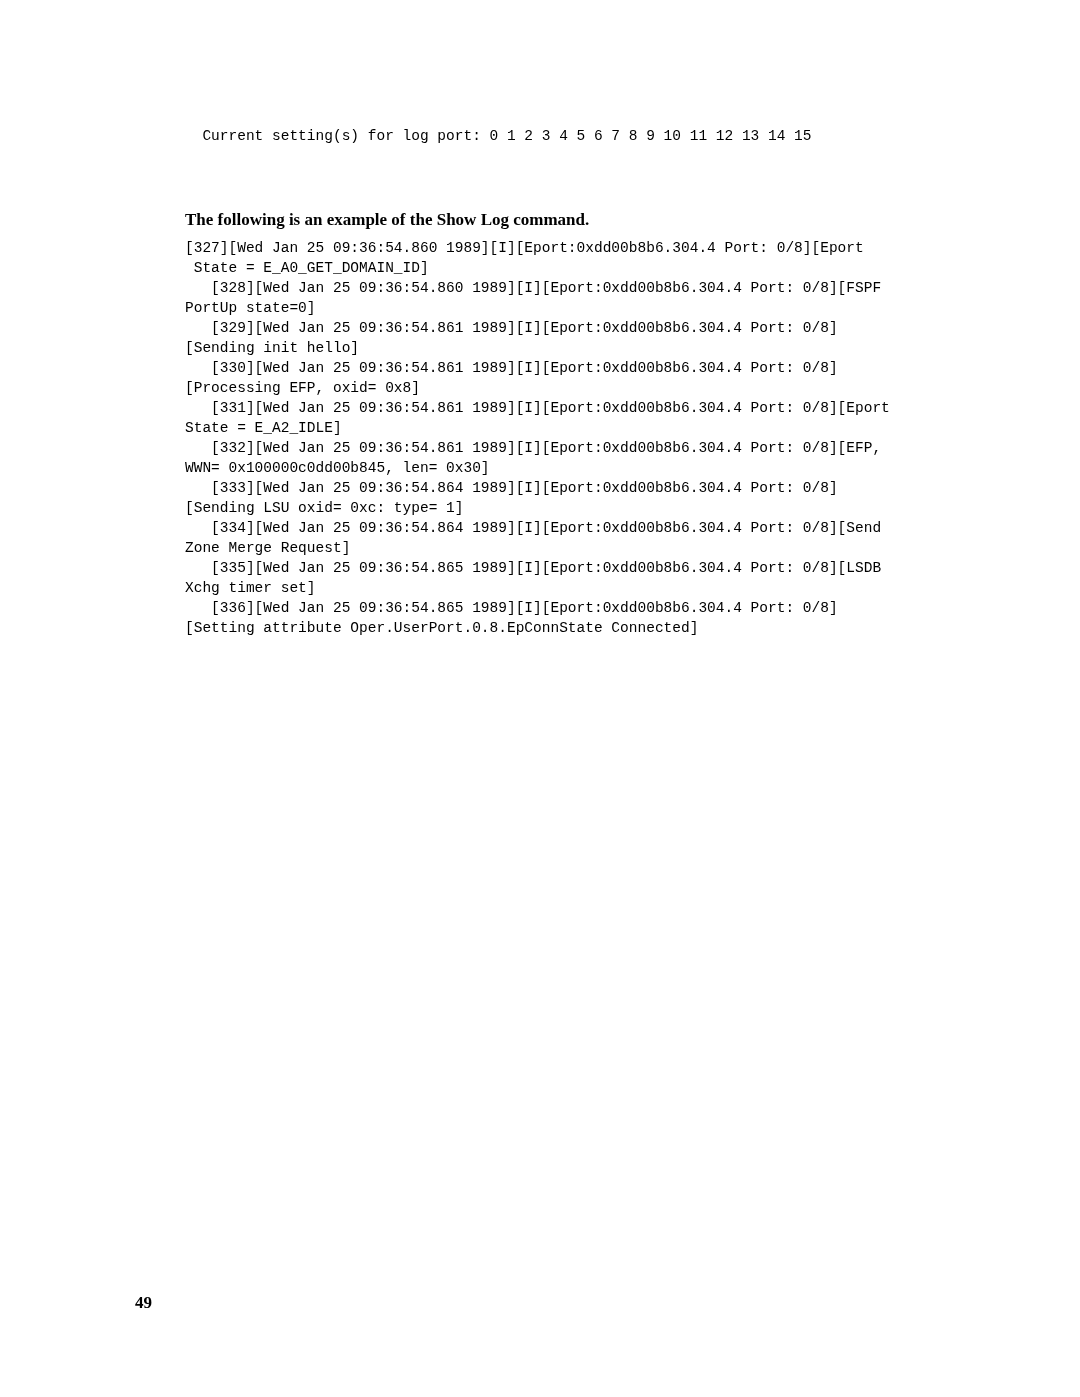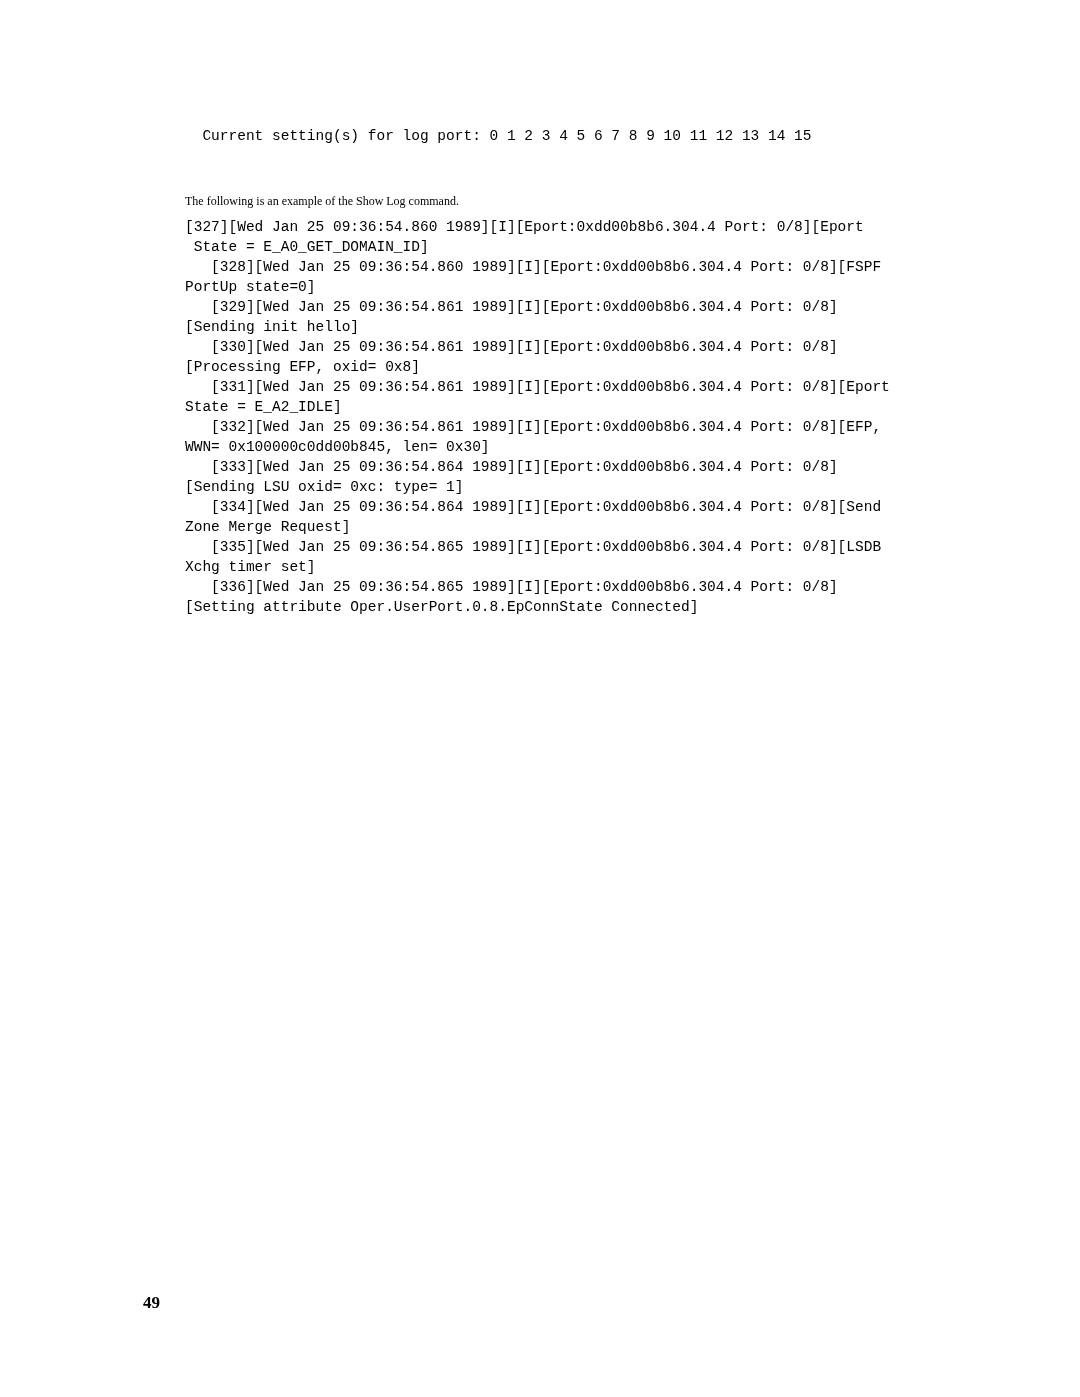--- a/index.html
+++ b/index.html
@@ -20,33 +20,34 @@
   }
   .mono {
     font-family: "Courier New", Courier, monospace;
     font-size: 14.5px;
     line-height: 1.38;
     white-space: pre-wrap;
     word-break: break-word;
   }
   .settings-line {
     margin-left: 0;
-    margin-bottom: 48px;
+    margin-bottom: 64px;
   }
   .intro {
     font-family: "Times New Roman", Times, serif;
-    font-size: 12px;
+    font-size: 17px;
+    font-weight: bold;
   }
   .log-block {
     margin-top: 8px;
   }
   .page-number {
     position: absolute;
     bottom: 84px;
-    left: 143px;
+    left: 135px;
     font-family: "Times New Roman", Times, serif;
     font-weight: bold;
     font-size: 17px;
   }
 </style>
 </head>
 <body>
 
 <div class="page">
 

